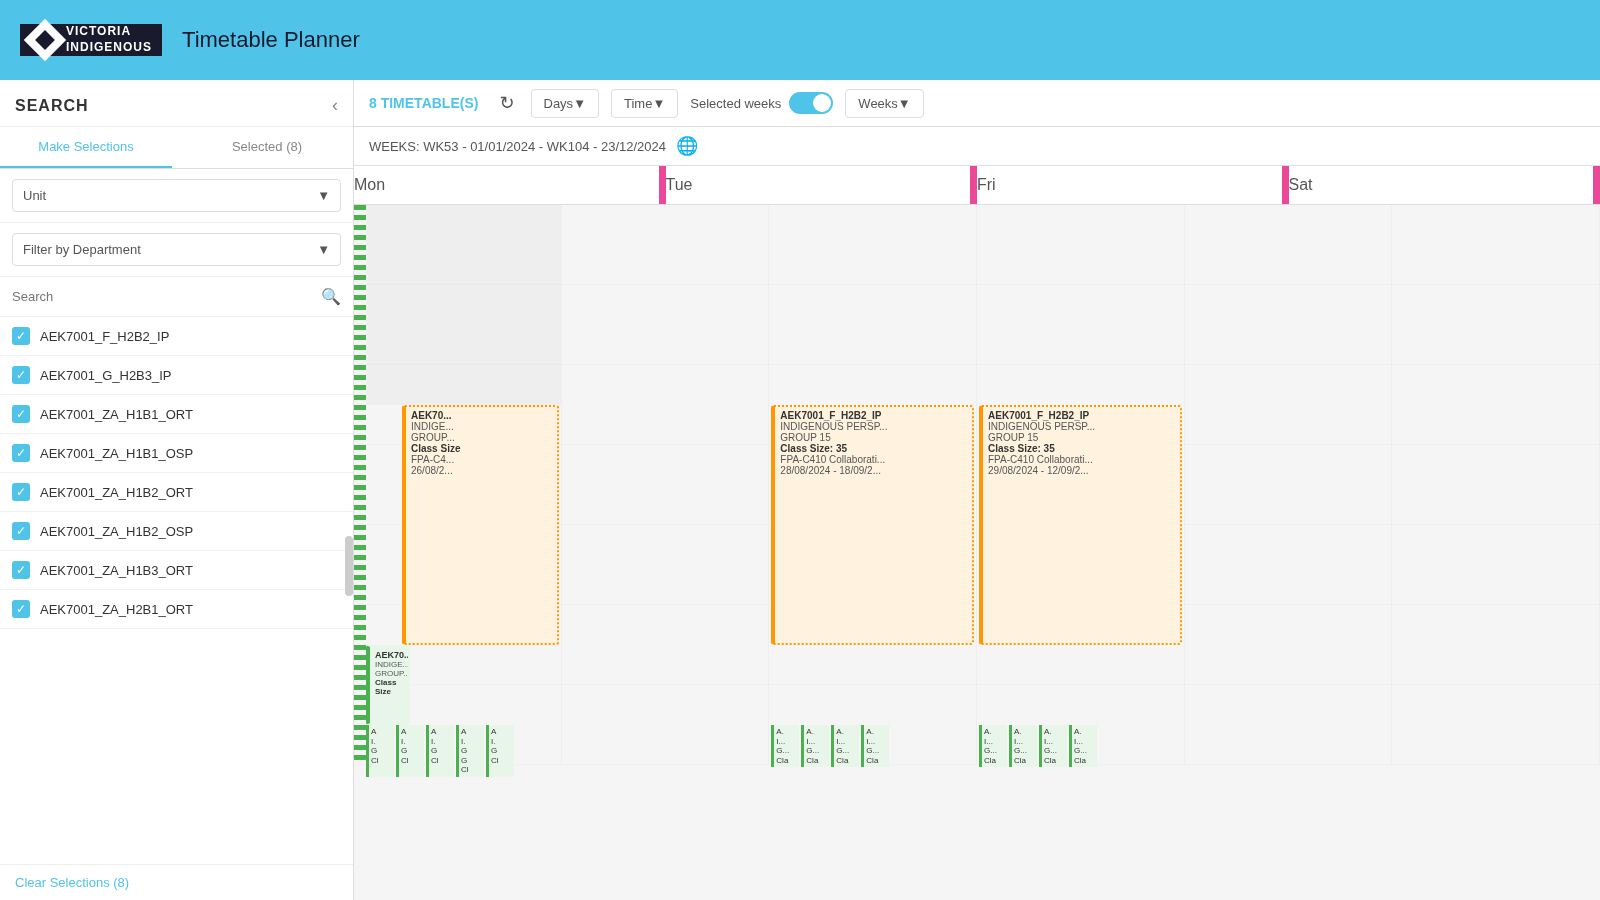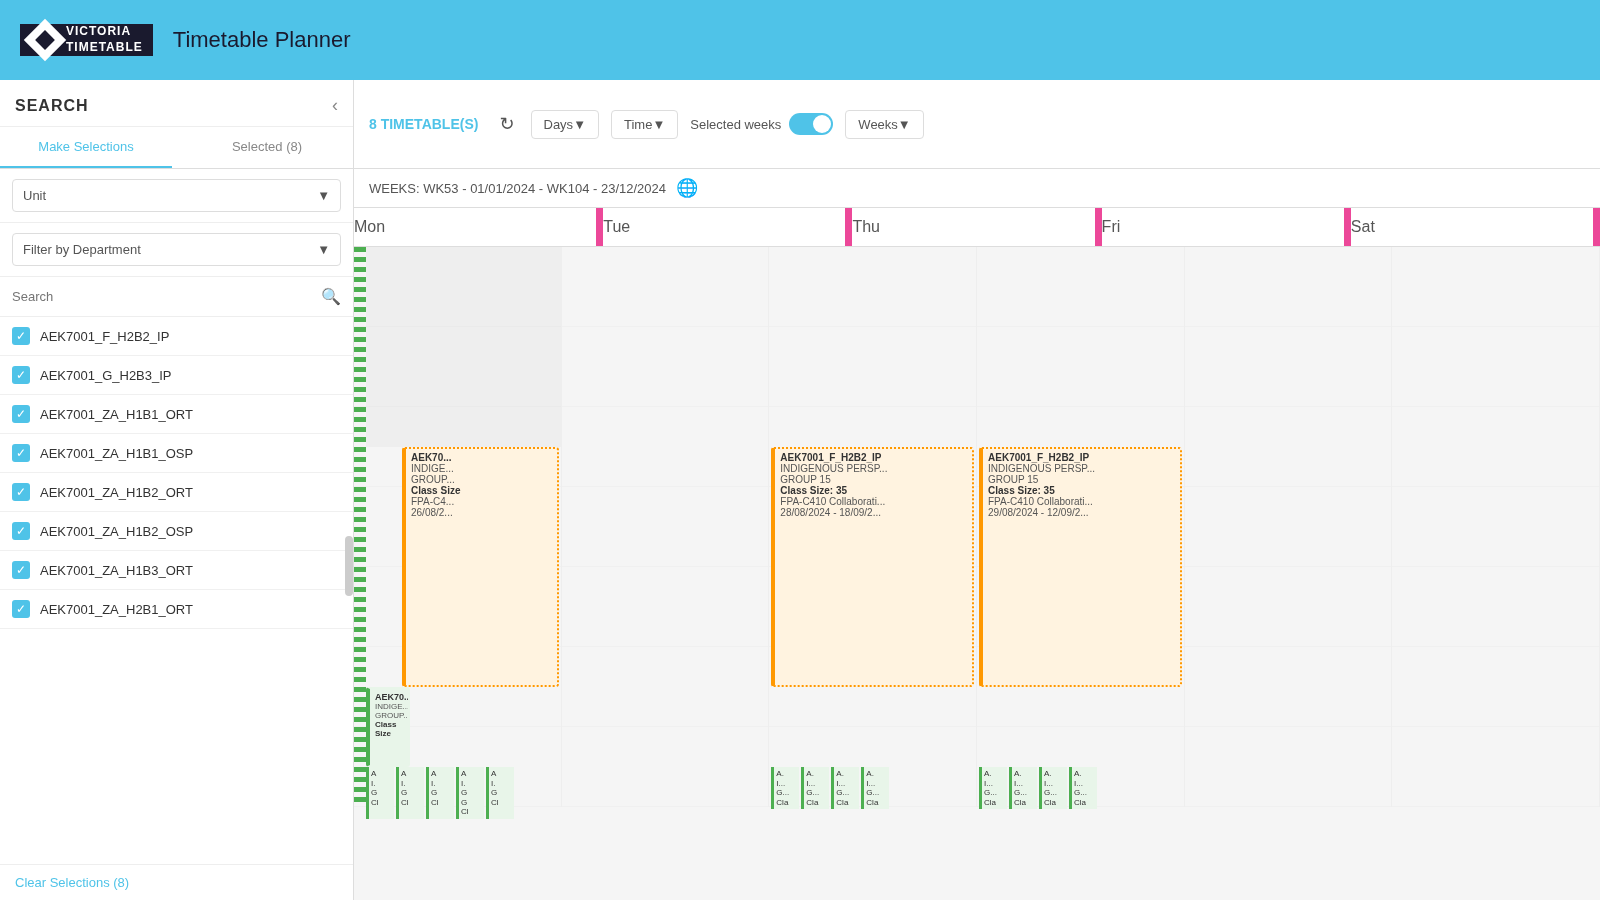--- a/index.html
+++ b/index.html
@@ -148,21 +148,21 @@
     .calendar {
       flex: 1;
       display: flex;
       flex-direction: column;
       overflow: hidden;
     }
 
     .cal-toolbar {
       display: flex;
       align-items: center;
-      padding: 29px 15px;
+      padding: 8px 15px;
       border-bottom: 1px solid #ddd;
       background: white;
       gap: 12px;
     }
     .timetable-count {
       color: #4fc3e8;
       font-weight: bold;
       font-size: 14px;
       margin-right: 5px;
     }
@@ -301,21 +301,21 @@
 <body>
 
 <div class="header">
   <div class="logo-box">
     <div style="display:flex;align-items:center;gap:6px;">
       <div style="width:30px;height:30px;background:white;transform:rotate(45deg);flex-shrink:0;display:flex;align-items:center;justify-content:center;">
         <div style="width:14px;height:14px;background:#1a1a2e;transform:rotate(0deg);"></div>
       </div>
       <div>
         <div style="font-size:12px;font-weight:bold;color:white;letter-spacing:1px;">VICTORIA</div>
-        <div style="font-size:12px;font-weight:bold;color:white;letter-spacing:1px;">TIMETABLE</div>
+        <div style="font-size:12px;font-weight:bold;color:white;letter-spacing:1px;">INDIGENOUS</div>
       </div>
     </div>
   </div>
   <div class="header-title">Timetable Planner</div>
 </div>
 
 <div class="main">
 
   <div class="sidebar">
 
@@ -433,21 +433,20 @@
       <span style="cursor:pointer;font-size:18px;">🌐</span>
     </div>
 
     <div class="cal-grid">
 
 
       <div class="days-area">
         <div class="days-header">
           <div class="day-col-header">Mon</div>
           <div class="day-col-header">Tue</div>
-          <div class="day-col-header">Thu</div>
           <div class="day-col-header">Fri</div>
           <div class="day-col-header">Sat</div>
         </div>
 
         <div class="days-body">
 
           <div class="day-col">
             <div class="hour-row"></div>
             <div class="hour-row"></div>
             <div class="hour-row"></div>

